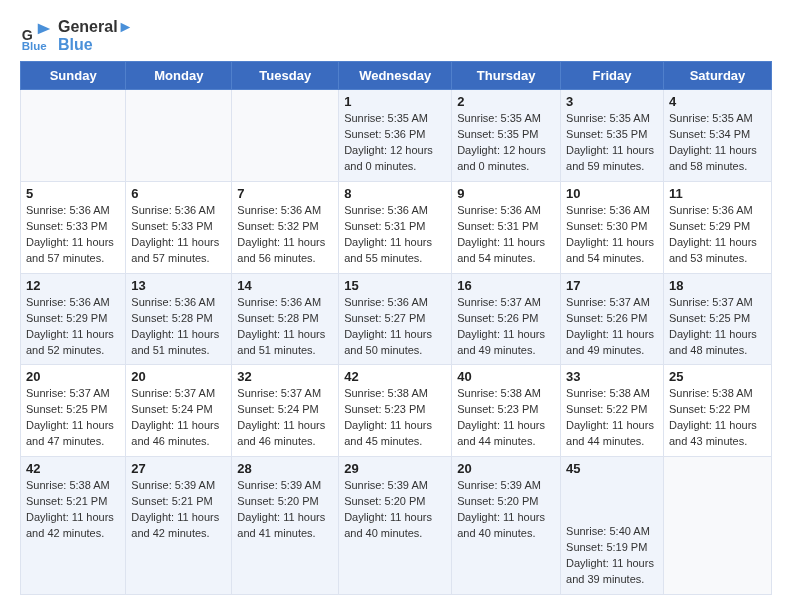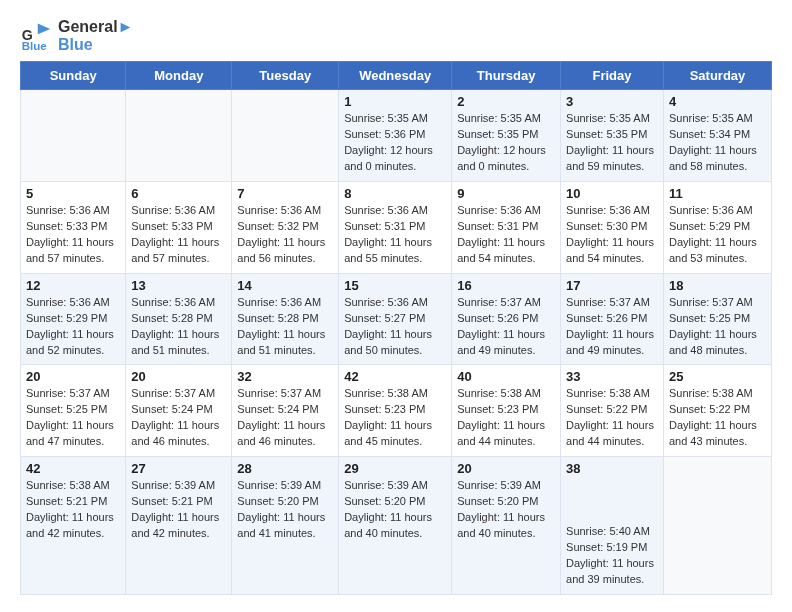--- a/index.html
+++ b/index.html
@@ -341,21 +341,21 @@
 and 40 minutes.</div>
           </td>
           <td>
             <div class="day-number">20</div>
             <div class="day-info" style="white-space: pre-line;">Sunrise: 5:39 AM
 Sunset: 5:20 PM
 Daylight: 11 hours
 and 40 minutes.</div>
           </td>
           <td>
-            <div class="day-number">38</div>
+            <div class="day-number">45</div>
             <div class="day-info" style="white-space: pre-line; margin-top: 48px;">Sunrise: 5:40 AM
 Sunset: 5:19 PM
 Daylight: 11 hours
 and 39 minutes.</div>
           </td>
           <td class="empty-cell"></td>
         </tr>
       </tbody>
   </table>
 </div>

